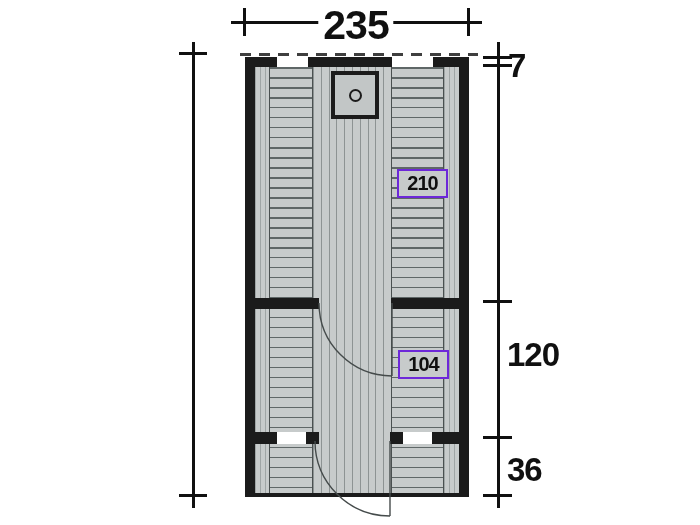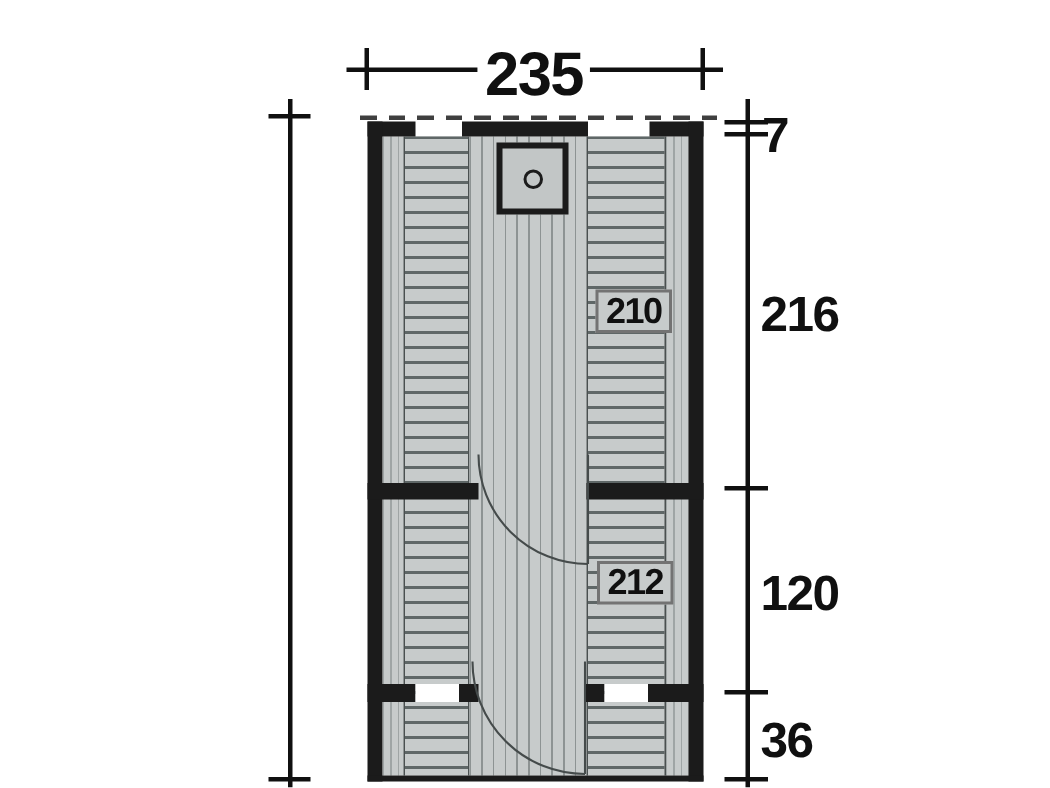--- a/index.html
+++ b/index.html
@@ -1,38 +1,38 @@
 <!DOCTYPE html>
 <html style="--wall: #1b1b1b; --floor: #c7cbcb; --plank-line: #8d9393; --slat-line: #5f6767; --edge-line: #9fa5a5; --door-arc: #454b4b; --dim: #101010; --dash: #3f3f3f;"><head>
 <meta charset="utf-8">
 <style>
   html,body{margin:0;padding:0;background:#ffffff;}
   #canvas{position:relative;width:700px;height:525px;background:#fff;overflow:hidden;
           font-family:"Liberation Sans", sans-serif;color:var(--dim,#101010);}
-  .abs{position:absolute;box-sizing:border-box;margin-top:24px;}
+  .abs{position:absolute;box-sizing:border-box;}
   .wall{background:var(--wall,#1b1b1b);z-index:2;}
   .win{background:#ffffff;z-index:2;}
   .dimline{background:var(--dim,#101010);z-index:4;}
   .tick{background:var(--dim,#101010);z-index:4;}
   .dimlabel{z-index:5;font-weight:bold;letter-spacing:-1px;line-height:1;}
   .biglabel{font-size:41px;background:#fff;padding:2px 5px;}
   .rightlabel{font-size:33px;}
   .interior{z-index:1;}
   .strip{position:absolute;top:0;height:100%;box-sizing:border-box;background-color:var(--floor,#c7cbcb);}
   .vlines{background-image:repeating-linear-gradient(90deg,var(--edge-line,#9fa5a5) 0 1px,transparent 1px 5px);}
   .bench{background-image:repeating-linear-gradient(180deg,var(--slat-line,#5f6767) 0 1.5px,transparent 1.5px 10px);
          border-left:1.5px solid #4a5050;border-right:1.5px solid #4a5050;}
   .planks{background-image:repeating-linear-gradient(90deg,var(--plank-line,#8d9393) 0 1px,transparent 1px 7.8px);}
   .dash{z-index:2;background-image:repeating-linear-gradient(90deg,var(--dash,#3f3f3f) 0 11px,transparent 11px 19px);}
   .stove{z-index:3;border:4px solid var(--wall,#1b1b1b);background:#c2c6c6;
          display:flex;align-items:center;justify-content:center;}
   .stovevent{width:13px;height:13px;border:2.5px solid var(--wall,#1b1b1b);border-radius:50%;box-sizing:border-box;}
-  .tagbox{z-index:3;background:var(--floor,#c7cbcb);border:2px solid #737373;
+  .tagbox{z-index:3;background:var(--floor,#c7cbcb);border:2px solid #6d28d9;
           display:flex;align-items:center;justify-content:center;
-          font-weight:bold;font-size:24px;letter-spacing:-1px;}
+          font-weight:bold;font-size:20px;letter-spacing:-1px;}
   #doors{position:absolute;left:0;top:0;z-index:4;pointer-events:none;}
 </style>
 </head>
 <body>
 
 <div id="canvas">
 
   <div class="abs dimline" style="left:231px;top:21px;width:251px;height:3px"></div>
   <div class="abs tick" style="left:243px;top:8px;width:3px;height:28px"></div>
   <div class="abs tick" style="left:467px;top:8px;width:3px;height:28px"></div>
@@ -42,22 +42,21 @@
   <div class="abs tick" style="left:179px;top:52px;width:28px;height:3px"></div>
   <div class="abs tick" style="left:179px;top:494px;width:28px;height:3px"></div>
 
   <div class="abs dimline" style="left:497px;top:42px;width:3px;height:466px"></div>
   <div class="abs tick" style="left:483px;top:56px;width:29px;height:3px"></div>
   <div class="abs tick" style="left:483px;top:64px;width:29px;height:3px"></div>
   <div class="abs tick" style="left:483px;top:300px;width:29px;height:3px"></div>
   <div class="abs tick" style="left:483px;top:436px;width:29px;height:3px"></div>
   <div class="abs tick" style="left:483px;top:494px;width:29px;height:3px"></div>
   <div class="abs dimlabel rightlabel" style="left:508px;top:49px">7</div>
-  <div class="abs dimlabel rightlabel" style="left:507px;top:185px;transform:translateY(-50%)">216</div>
-  <div class="abs dimlabel rightlabel" style="left:507px;top:371px;transform:translateY(-50%)">120</div>
+  <div class="abs dimlabel rightlabel" style="left:507px;top:354px;transform:translateY(-50%)">120</div>
   <div class="abs dimlabel rightlabel" style="left:507px;top:469px;transform:translateY(-50%)">36</div>
 
   <div class="abs dash" style="left:240px;top:53px;width:238px;height:2.5px"></div>
 
   <div class="abs interior" style="left:255px;top:67px;width:204px;height:426px">
     <div class="strip vlines" style="left:0;width:14px"></div>
     <div class="strip bench" style="left:14px;width:44px"></div>
     <div class="strip planks" style="left:58px;width:78px"></div>
     <div class="strip bench" style="left:136px;width:53px"></div>
     <div class="strip vlines" style="left:189px;width:15px"></div>
@@ -76,21 +75,21 @@
   <div class="abs wall" style="left:390px;top:432px;width:13px;height:12px"></div>
   <div class="abs win" style="left:403px;top:432px;width:29px;height:12px"></div>
   <div class="abs wall" style="left:432px;top:432px;width:37px;height:12px"></div>
   <div class="abs wall" style="left:245px;top:493px;width:224px;height:4px"></div>
 
   <div class="abs stove" style="left:331px;top:71px;width:48px;height:48px">
     <div class="stovevent"></div>
   </div>
 
   <div class="abs tagbox" style="left:397px;top:169px;width:51px;height:29px">210</div>
-  <div class="abs tagbox" style="left:398px;top:350px;width:51px;height:29px">212</div>
+  <div class="abs tagbox" style="left:398px;top:350px;width:51px;height:29px">104</div>
 
   <svg id="doors" width="700" height="525" viewBox="0 0 700 525">
     <path d="M 319 303 A 73 73 0 0 0 392 376" fill="none" stroke="#454b4b" stroke-width="1.4"></path>
     <path d="M 392 303 L 392 376" fill="none" stroke="#454b4b" stroke-width="1.4"></path>
     <path d="M 315 441 A 75 75 0 0 0 390 516" fill="none" stroke="#454b4b" stroke-width="1.4"></path>
     <path d="M 390 441 L 390 516" fill="none" stroke="#454b4b" stroke-width="1.4"></path>
   </svg>
 
 </div>
 

